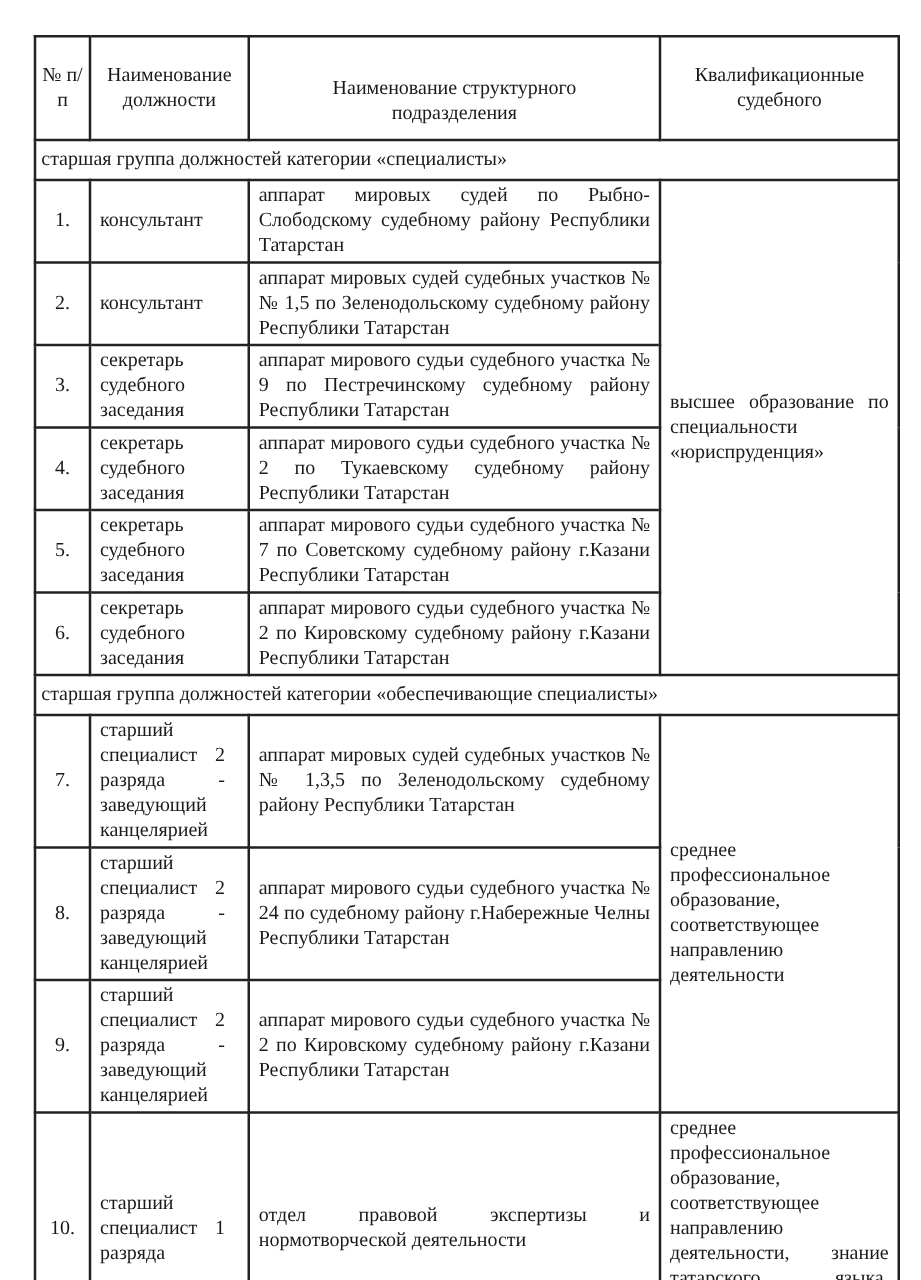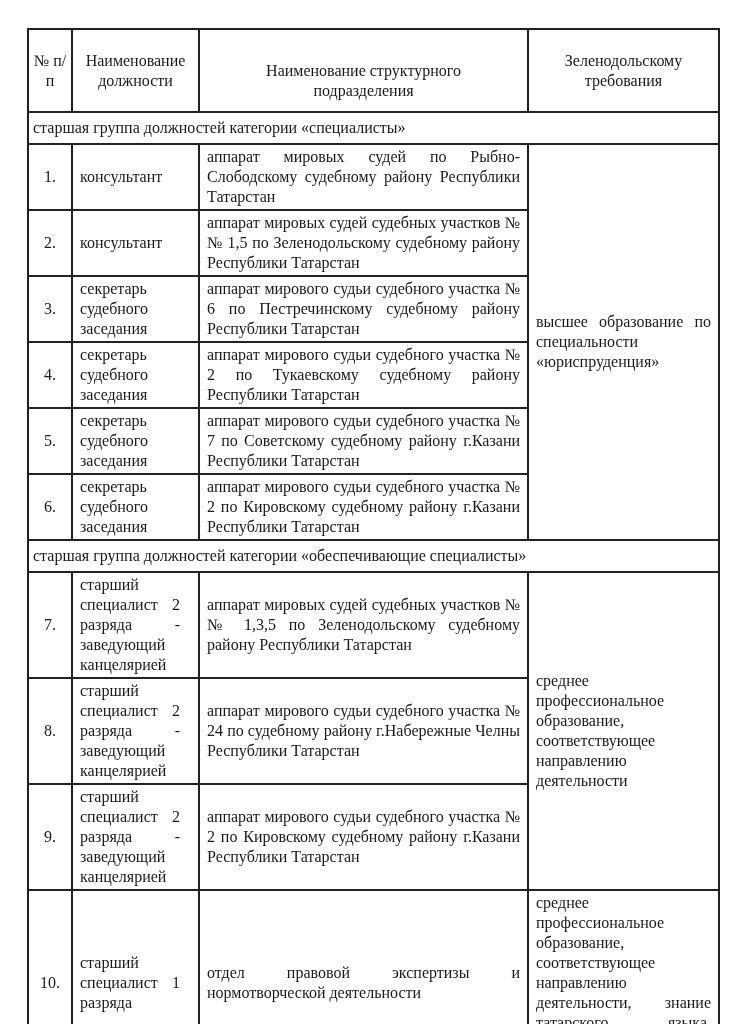--- a/index.html
+++ b/index.html
@@ -82,42 +82,42 @@
         <col class="c2">
         <col class="c3">
         <col class="c4">
     </colgroup>
 
     <tbody>
         <tr>
       <th>№ п/п</th>
       <th>Наименование должности</th>
       <th><span class="wrap-narrow">Наименование структурного подразделения</span></th>
-      <th>Зеленодольскому требования</th>
+      <th>Квалификационные судебного</th>
     </tr>
 
     <tr class="section">
       <td colspan="4">старшая группа должностей категории «специалисты»</td>
     </tr>
 
     <tr>
       <td class="num">1.</td>
       <td class="pos"><span class="pos-inner">консультант</span></td>
       <td class="div">аппарат мировых судей по Рыбно-Слободскому судебному району Республики Татарстан</td>
       <td class="qual" rowspan="6">высшее образование по специальности «юриспруденция»</td>
     </tr>
     <tr>
       <td class="num">2.</td>
       <td class="pos"><span class="pos-inner">консультант</span></td>
       <td class="div">аппарат мировых судей судебных участков №№ 1,5 по Зеленодольскому судебному району Республики Татарстан</td>
     </tr>
     <tr>
       <td class="num">3.</td>
       <td class="pos"><span class="pos-inner">секретарь судебного заседания</span></td>
-      <td class="div">аппарат мирового судьи судебного участка № 6 по Пестречинскому судебному району Республики Татарстан</td>
+      <td class="div">аппарат мирового судьи судебного участка № 9 по Пестречинскому судебному району Республики Татарстан</td>
     </tr>
     <tr>
       <td class="num">4.</td>
       <td class="pos"><span class="pos-inner">секретарь судебного заседания</span></td>
       <td class="div">аппарат мирового судьи судебного участка № 2 по Тукаевскому судебному району Республики Татарстан</td>
     </tr>
     <tr>
       <td class="num">5.</td>
       <td class="pos"><span class="pos-inner">секретарь судебного заседания</span></td>
       <td class="div">аппарат мирового судьи судебного участка № 7 по Советскому судебному району г.Казани Республики Татарстан</td>

